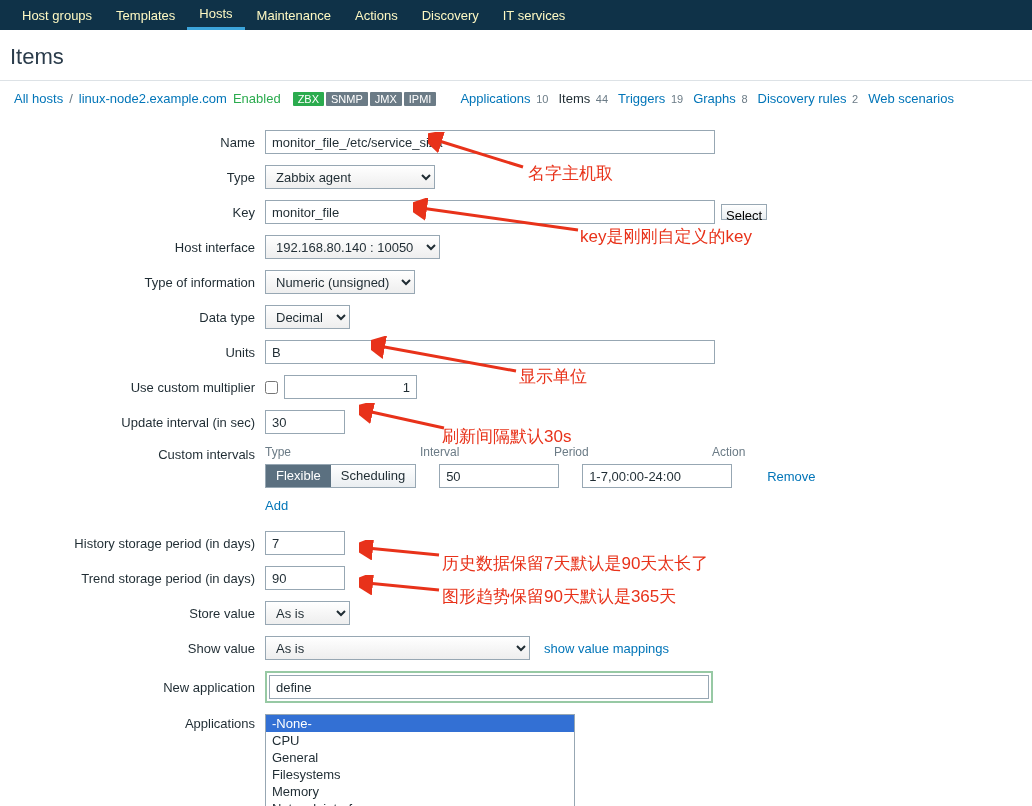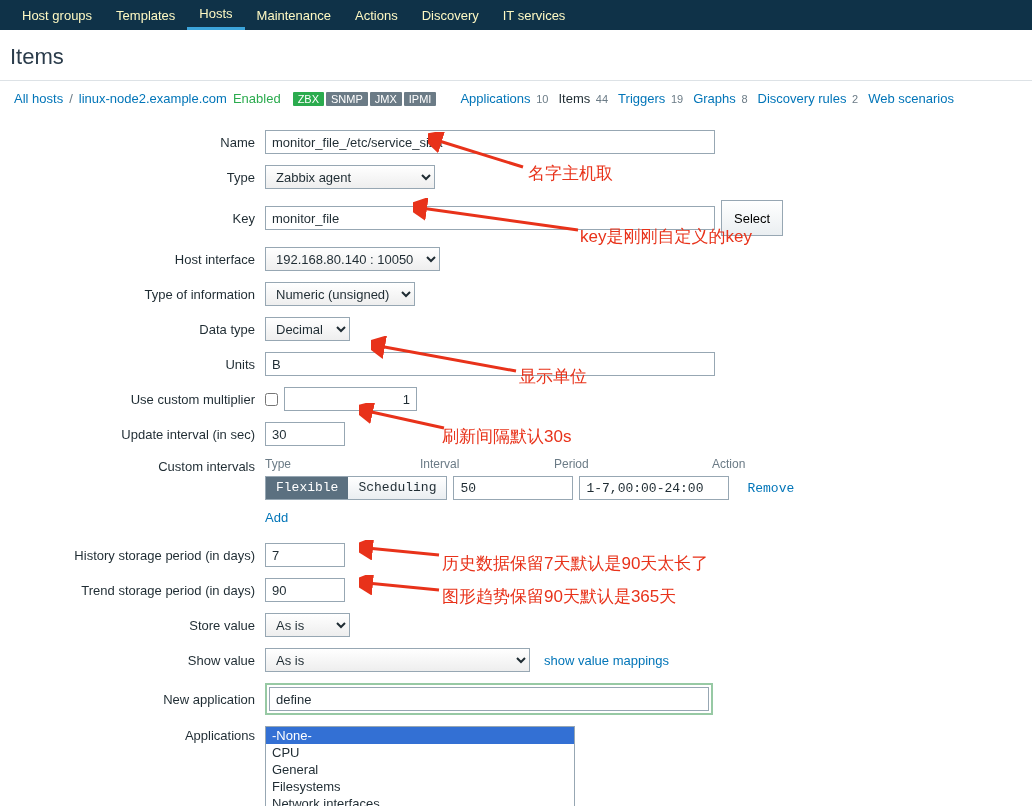--- a/index.html
+++ b/index.html
@@ -22,28 +22,28 @@
 .navcount.active .lbl { color: #1f2c33; }
 .form { padding: 14px 0 0 0; }
 .form-row { display: flex; align-items: center; margin-bottom: 11px; }
 .form-row.top { align-items: flex-start; }
 .form-label { width: 265px; text-align: right; padding-right: 10px; color: #1f2c33; font-size: 13px; }
 .form-field { display: flex; align-items: center; gap: 6px; position: relative; }
 input[type=text], select, .num-input { border: 1px solid #97a7b3; padding: 3px 6px; font-size: 13px; color: #1f2c33; background: #fff; font-family: inherit; height: 24px; }
 .num-input { text-align: left; width: 80px; }
 .mult-input { text-align: right; width: 133px; color: #a0aeb8; background: #f5f5f5; }
 select { background: linear-gradient(#fff,#eee); padding-right: 4px; }
-.btn { border: 1px solid #97a7b3; background: linear-gradient(#fff,#eaeef1); padding: 3px 12px; font-size: 13px; cursor: pointer; height: 36px; }
+.btn { border: 1px solid #97a7b3; background: linear-gradient(#fff,#eaeef1); padding: 3px 4px; font-size: 13px; cursor: pointer; height: 16px; }
 .ci-box { border: 0; }
 .ci-head { display: flex; gap: 0; margin-bottom: 5px; }
 .ci-head-cell { color: #6b7b86; font-size: 12px; }
 .ci-head-cell.type-col { width: 155px; }
 .ci-head-cell.int-col { width: 134px; }
 .ci-head-cell.per-col { width: 158px; }
-.ci-row { display: flex; align-items: center; gap: 6px; font-family: Liberation Mono, monospace; }
+.ci-row { display: flex; align-items: center; gap: 23px; }
 .ci-tabs { display: inline-flex; border: 1px solid #97a7b3; height: 24px; }
 .ci-tab { padding: 3px 10px; font-size: 13px; cursor: pointer; background: linear-gradient(#fff,#eaeef1); color: #1f2c33; }
 .ci-tab.active { background: #5b7080; color: #fff; }
 .ci-remove { color: #0275b8; cursor: pointer; margin-left: 12px; }
 .ci-add { color: #0275b8; cursor: pointer; display: inline-block; margin-top: 10px; }
 .showlink { color: #0275b8; cursor: pointer; margin-left: 8px; }
 .newapp-wrap { border: 2px solid #97c9a4; padding: 2px; }
 .newapp-wrap input { border: 1px solid #97a7b3; width: 440px; }
 .app-select { width: 310px; height: 108px; border: 1px solid #97a7b3; overflow-y: scroll; }
 .app-opt { padding: 1px 6px; font-size: 13px; cursor: pointer; }
@@ -211,20 +211,21 @@
   </div>
 
   <div class="form-row top">
     <div class="form-label" style="padding-top:2px">Applications</div>
     <div class="form-field">
       <div class="app-select" id="app-select">
           <div class="app-opt selected">-None-</div>
           <div class="app-opt">CPU</div>
           <div class="app-opt">General</div>
           <div class="app-opt">Filesystems</div>
+          <div class="app-opt">Memory</div>
           <div class="app-opt">Network interfaces</div>
         </div>
     </div>
   </div>
 
 </div>
 
 <div class="annot" style="left:528px; top:162px">名字主机取</div>
 <div class="annot" style="left:580px; top:225px">key是刚刚自定义的key</div>
 <div class="annot" style="left:519px; top:365px">显示单位</div>

